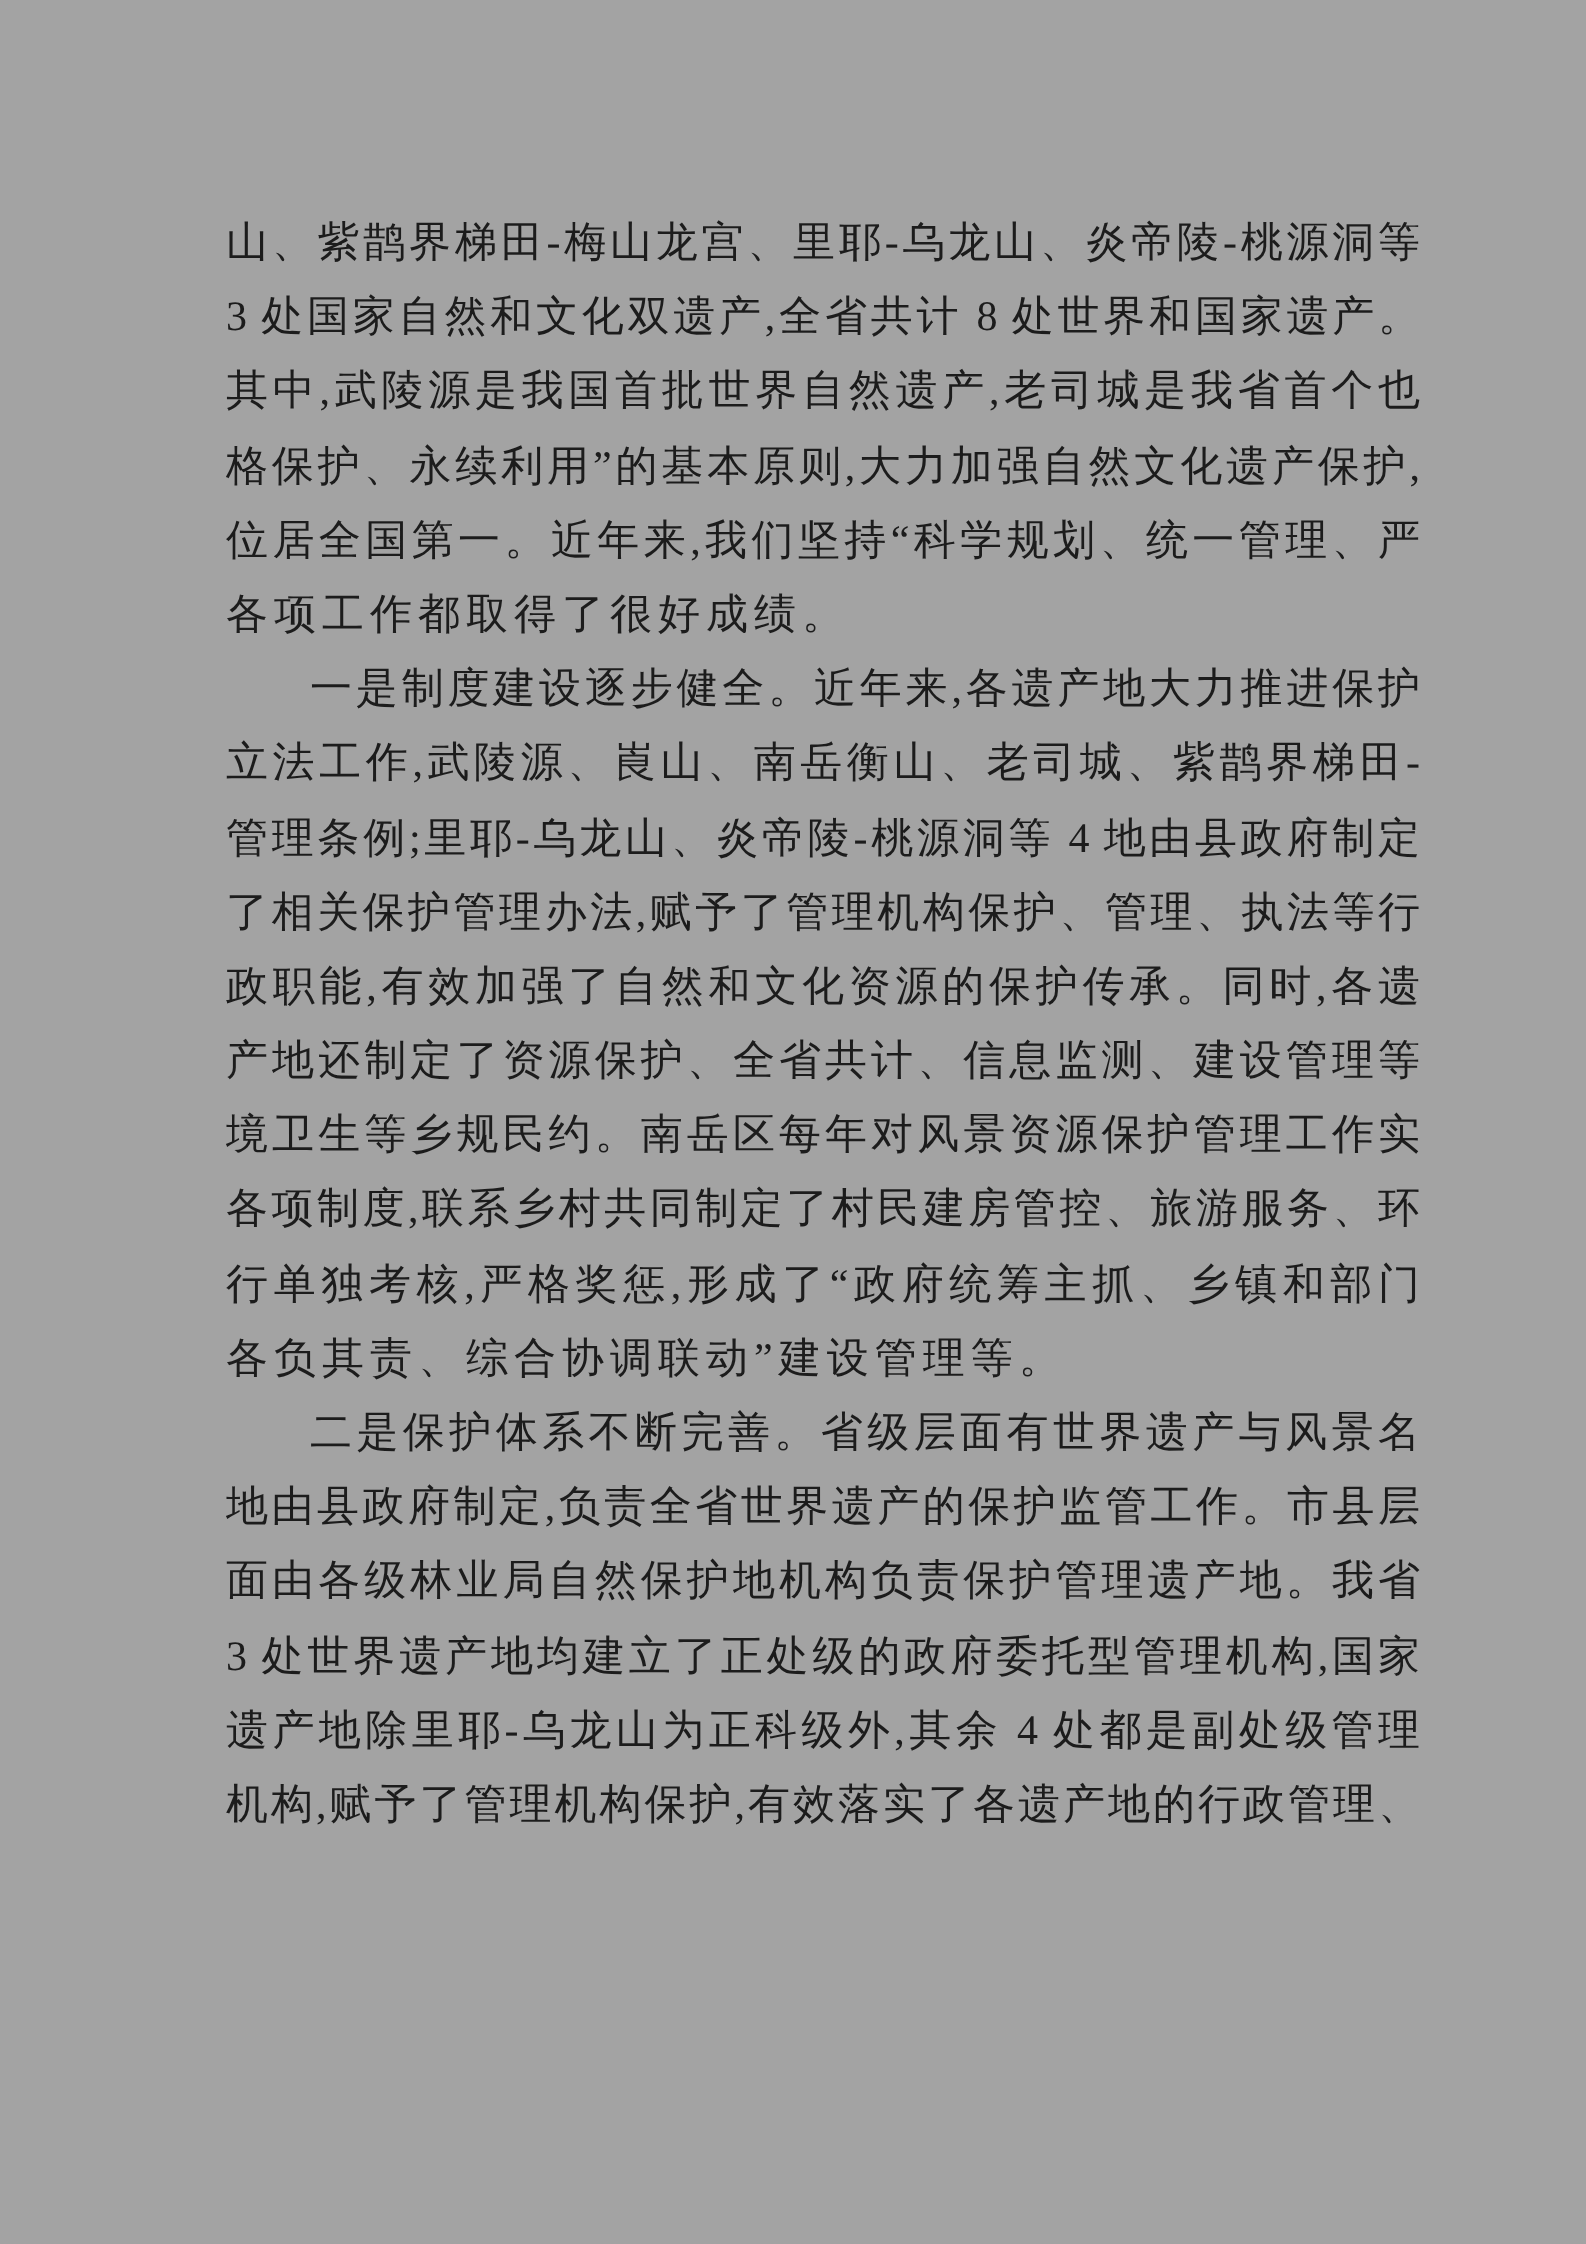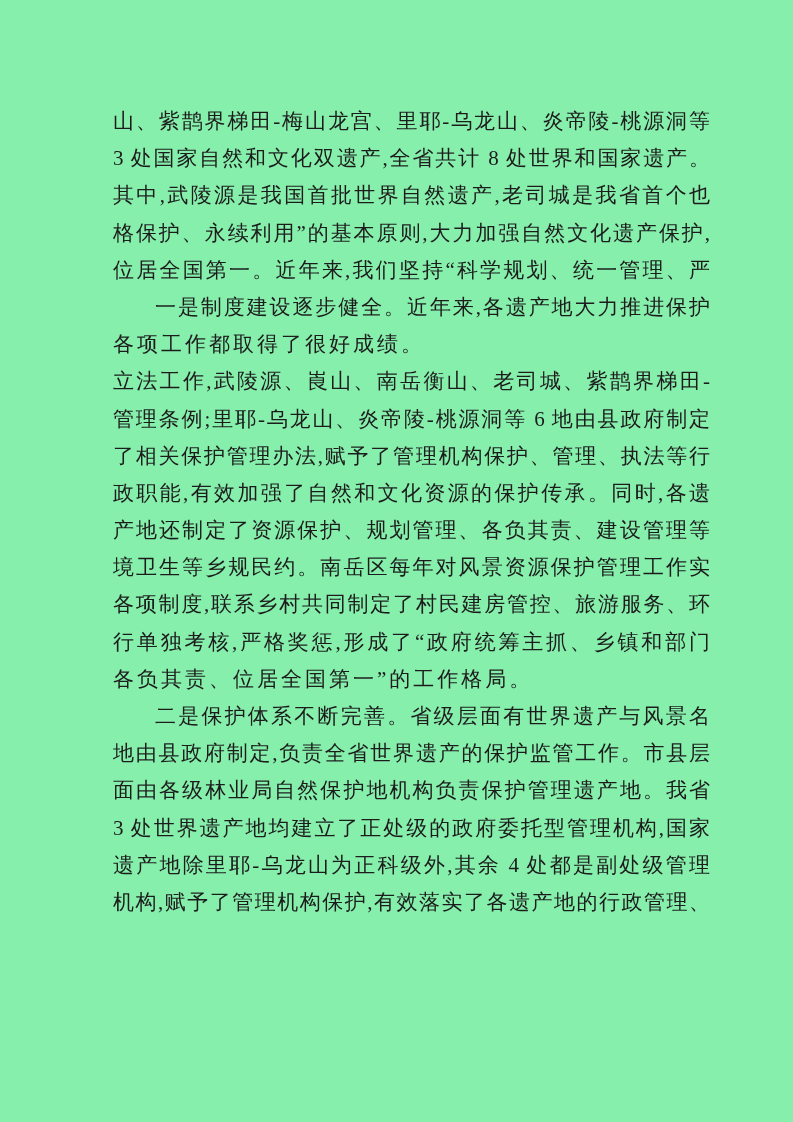--- a/index.html
+++ b/index.html
@@ -11,21 +11,21 @@
     width: 793px;
     height: 1122px;
     overflow: hidden;
     font-family: "Liberation Serif", "DejaVu Serif", serif;
   }
   .page {
     box-sizing: border-box;
     width: 793px;
     height: 1122px;
     padding: 103px 83px 0 113px;
-    background: #86efac;
+    background: #a3a3a3;
   }
   .doc-body {
     width: 597px;
     color: #1c1c1c;
     font-size: 21px;
     line-height: 37.2px;
   }
   .line {
     text-align: justify;
     text-align-last: justify;
@@ -44,31 +44,31 @@
 </head>
 <body>
 
 <div class="page">
   <div class="doc-body">
     <div class="line">山、紫鹊界梯田-梅山龙宫、里耶-乌龙山、炎帝陵-桃源洞等</div>
     <div class="line">3 处国家自然和文化双遗产,全省共计 8 处世界和国家遗产。</div>
     <div class="line">其中,武陵源是我国首批世界自然遗产,老司城是我省首个也</div>
     <div class="line">格保护、永续利用”的基本原则,大力加强自然文化遗产保护,</div>
     <div class="line">位居全国第一。近年来,我们坚持“科学规划、统一管理、严</div>
+    <div class="line para-end">各项工作都取得了很好成绩。</div>
     <div class="line indent">一是制度建设逐步健全。近年来,各遗产地大力推进保护</div>
-    <div class="line para-end">各项工作都取得了很好成绩。</div>
     <div class="line">立法工作,武陵源、崀山、南岳衡山、老司城、紫鹊界梯田-</div>
-    <div class="line">管理条例;里耶-乌龙山、炎帝陵-桃源洞等 6 地由县政府制定</div>
+    <div class="line">管理条例;里耶-乌龙山、炎帝陵-桃源洞等 4 地由县政府制定</div>
     <div class="line">了相关保护管理办法,赋予了管理机构保护、管理、执法等行</div>
     <div class="line">政职能,有效加强了自然和文化资源的保护传承。同时,各遗</div>
-    <div class="line">产地还制定了资源保护、规划管理、各负其责、建设管理等</div>
+    <div class="line">产地还制定了资源保护、全省共计、信息监测、建设管理等</div>
     <div class="line">境卫生等乡规民约。南岳区每年对风景资源保护管理工作实</div>
     <div class="line">各项制度,联系乡村共同制定了村民建房管控、旅游服务、环</div>
     <div class="line">行单独考核,严格奖惩,形成了“政府统筹主抓、乡镇和部门</div>
-    <div class="line para-end">各负其责、位居全国第一”的工作格局。</div>
+    <div class="line para-end">各负其责、综合协调联动”建设管理等。</div>
     <div class="line indent">二是保护体系不断完善。省级层面有世界遗产与风景名</div>
     <div class="line">地由县政府制定,负责全省世界遗产的保护监管工作。市县层</div>
     <div class="line">面由各级林业局自然保护地机构负责保护管理遗产地。我省</div>
     <div class="line">3 处世界遗产地均建立了正处级的政府委托型管理机构,国家</div>
     <div class="line">遗产地除里耶-乌龙山为正科级外,其余 4 处都是副处级管理</div>
     <div class="line">机构,赋予了管理机构保护,有效落实了各遗产地的行政管理、</div>
   </div>
 </div>
 
 </body></html>

